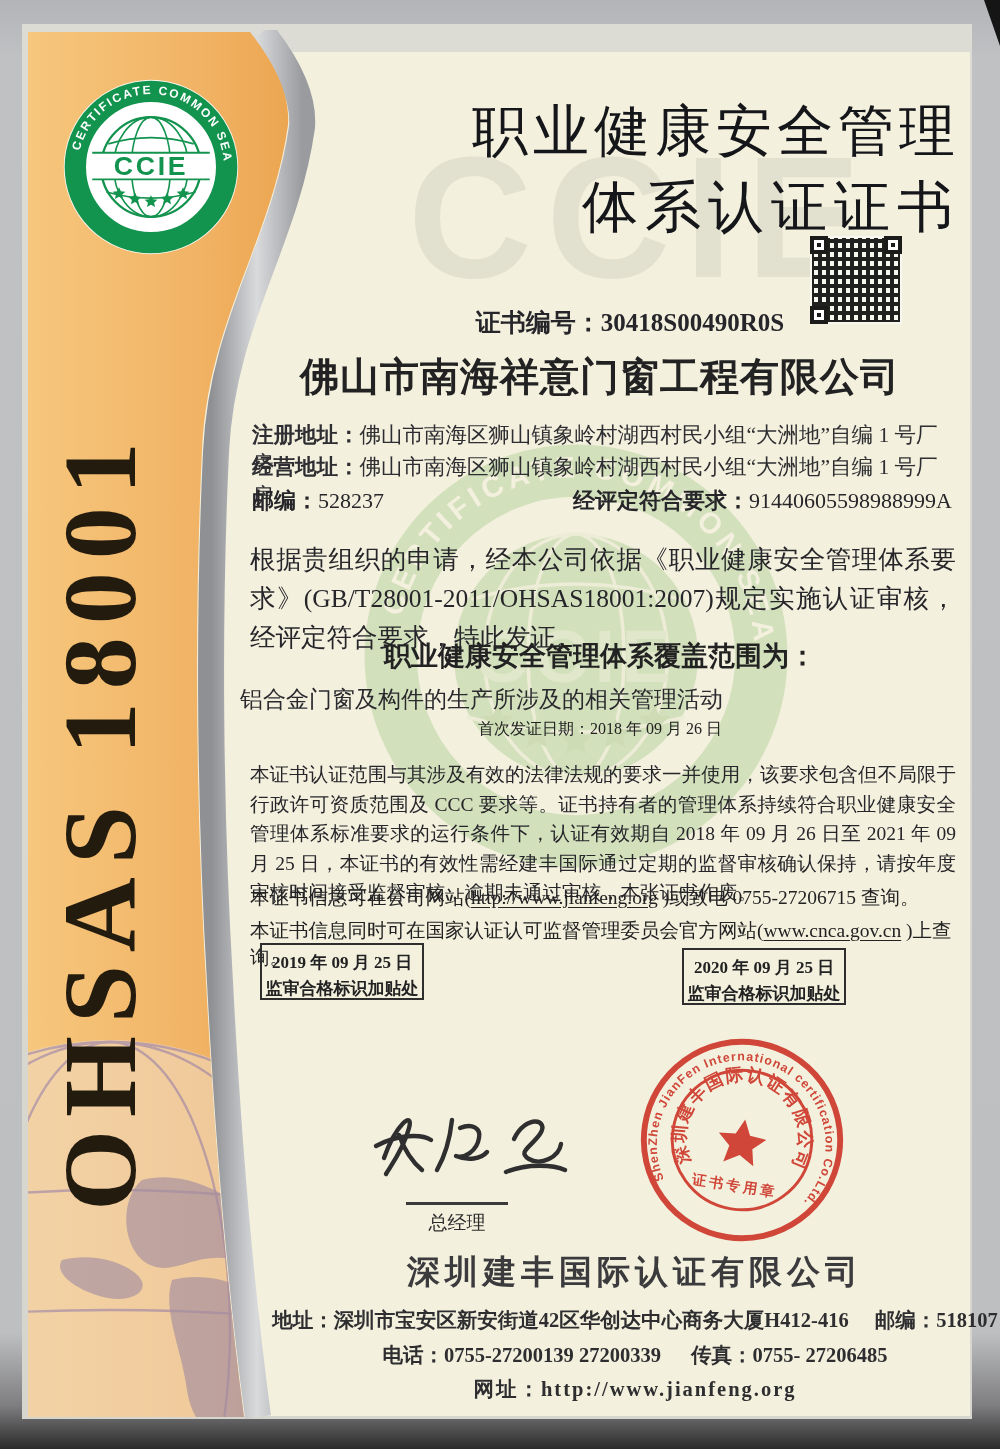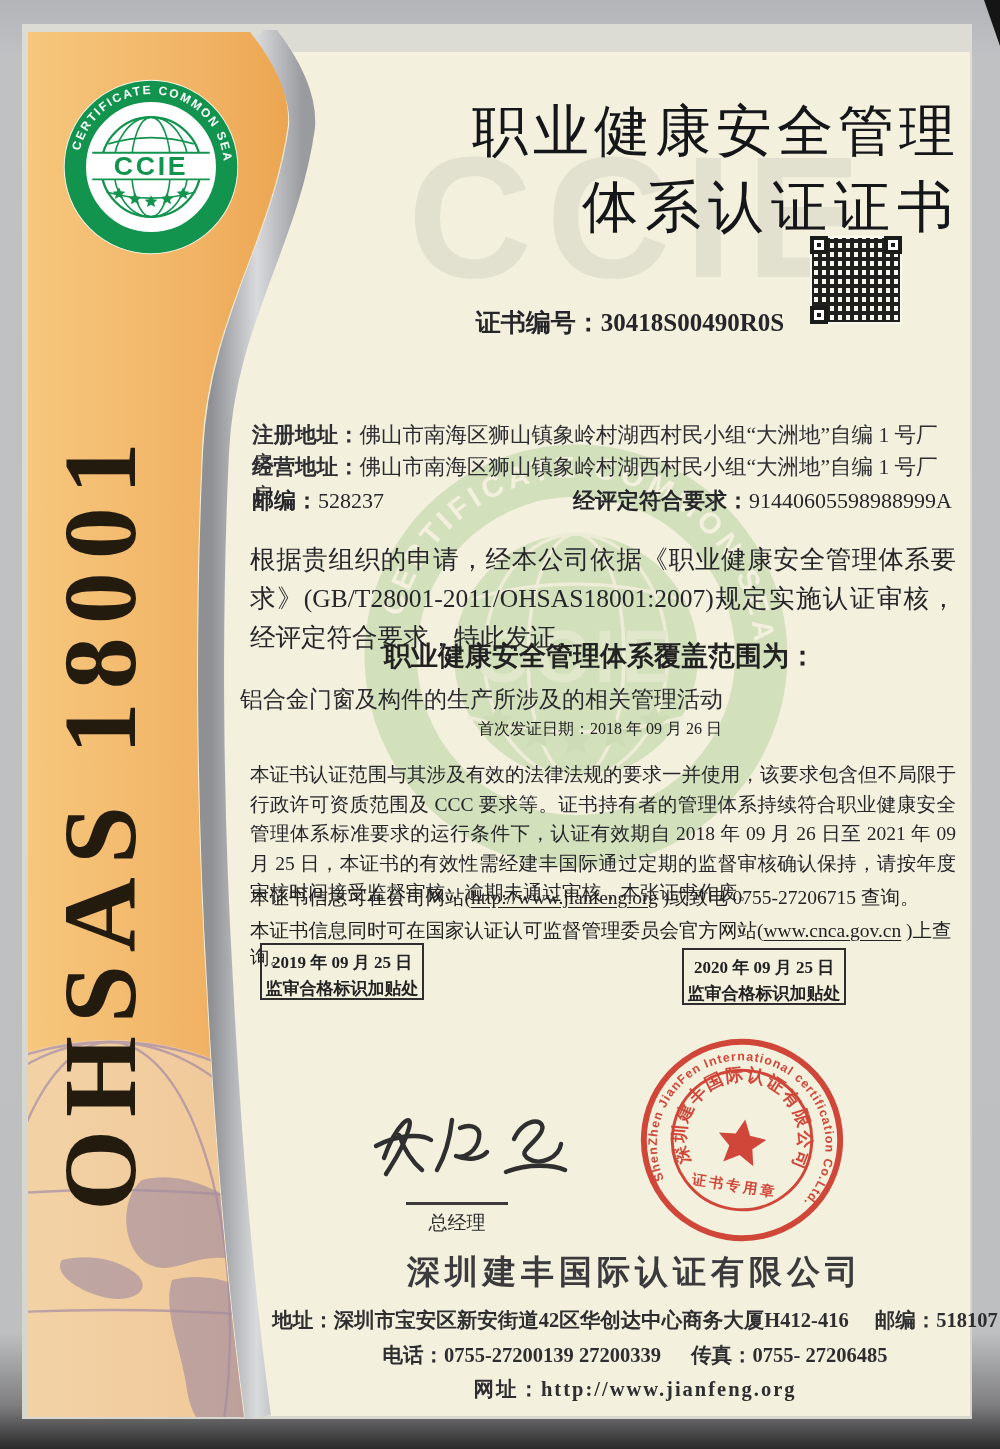--- a/index.html
+++ b/index.html
@@ -212,20 +212,21 @@
   </div>
 
   <div class="content">
     <div class="tline title1">职业健康安全管理</div>
     <div class="tline title2">体系认证证书</div>
 
     <div class="certno">
       <span>证书编号：</span><span>30418S00490R0S</span>
     </div>
 
+    <div class="company">佛山市南海祥意门窗工程有限公司</div>
 
     <div class="addr" style="top:420px;">
       <b>注册地址：</b><span>佛山市南海区狮山镇象岭村湖西村民小组“大洲地”自编 1 号厂房</span>
     </div>
     <div class="addr" style="top:452px;">
       <b>经营地址：</b><span>佛山市南海区狮山镇象岭村湖西村民小组“大洲地”自编 1 号厂房</span>
     </div>
 
     <div class="row-pc">
       <span><b>邮编：</b><span>528237</span></span>

